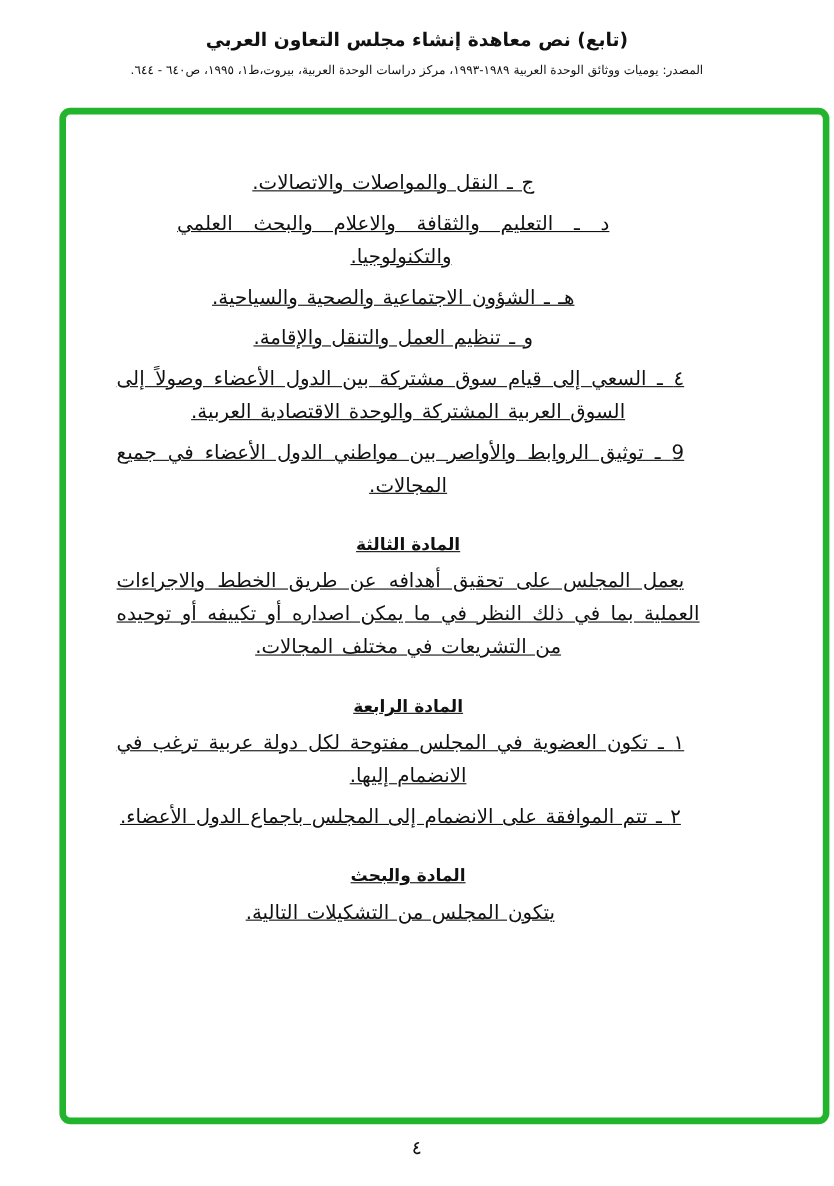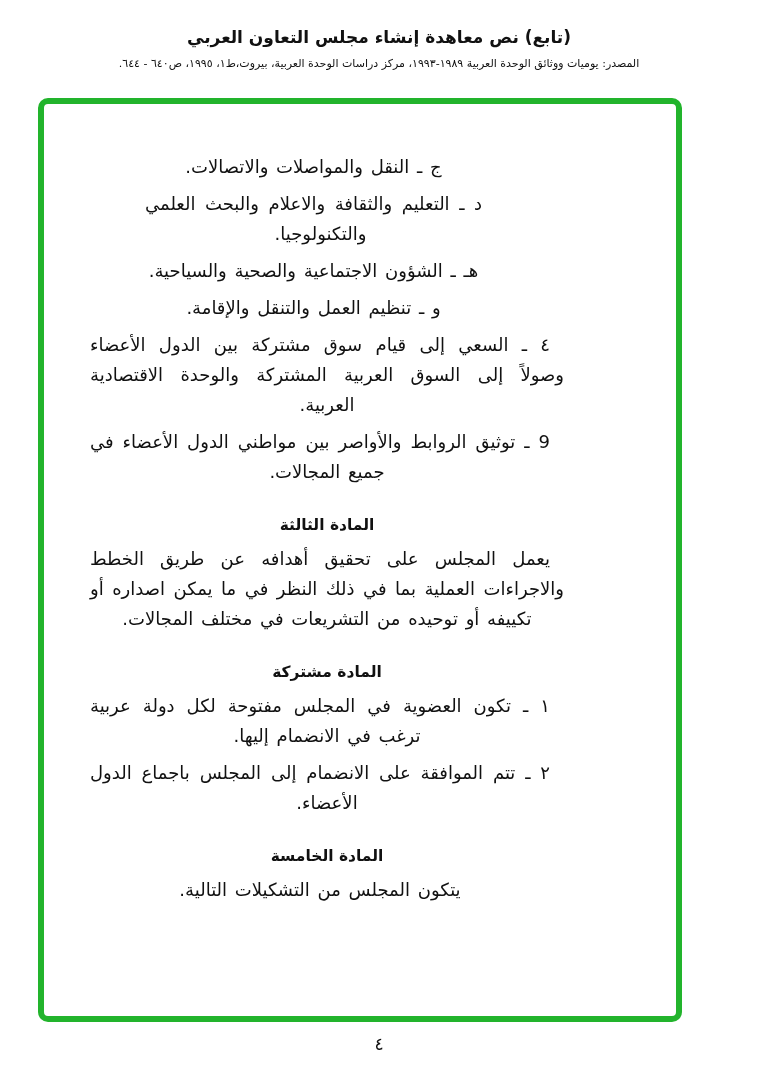--- a/index.html
+++ b/index.html
@@ -24,27 +24,28 @@
   .doc-source {
     margin-top: 9px;
     font-size: 11px;
     font-weight: normal;
     white-space: nowrap;
     text-align: center;
     direction: rtl;
   }
   .doc-box {
     position: absolute;
-    left: 38px; top: 98px;
-    width: 644px; height: 924px;
+    left: 54px; top: 98px;
+    width: 700px; height: 924px;
     box-sizing: border-box;
     border: 6px solid #22b42c;
     border-radius: 10px;
     padding: 48px 112px 0 46px;
     overflow: hidden;
+    text-decoration: underline;
   }
   .doc-body {
     direction: rtl;
   }
   .para {
     font-size: 18px;
     line-height: 30px;
     margin: 0 0 7px 0;
     direction: rtl;
     text-align: justify;
@@ -88,23 +89,23 @@
     <p class="para sub">د ـ التعليم والثقافة والاعلام والبحث العلمي والتكنولوجيا.</p>
     <p class="para sub">هـ ـ الشؤون الاجتماعية والصحية والسياحية.</p>
     <p class="para sub">و ـ تنظيم العمل والتنقل والإقامة.</p>
 
     <p class="para">٤ ـ السعي إلى قيام سوق مشتركة بين الدول الأعضاء وصولاً إلى السوق العربية المشتركة والوحدة الاقتصادية العربية.</p>
     <p class="para">9 ـ توثيق الروابط والأواصر بين مواطني الدول الأعضاء في جميع المجالات.</p>
 
     <h3 class="article-heading">المادة الثالثة</h3>
     <p class="para">يعمل المجلس على تحقيق أهدافه عن طريق الخطط والاجراءات العملية بما في ذلك النظر في ما يمكن اصداره أو تكييفه أو توحيده من التشريعات في مختلف المجالات.</p>
 
-    <h3 class="article-heading">المادة مشتركة</h3>
+    <h3 class="article-heading">المادة الرابعة</h3>
     <p class="para">١ ـ تكون العضوية في المجلس مفتوحة لكل دولة عربية ترغب في الانضمام إليها.</p>
     <p class="para">٢ ـ تتم الموافقة على الانضمام إلى المجلس باجماع الدول الأعضاء.</p>
 
-    <h3 class="article-heading">المادة الخامسة</h3>
+    <h3 class="article-heading">المادة والبحث</h3>
     <p class="para">يتكون المجلس من التشكيلات التالية.</p>
 
   </div>
 </section>
 
 <div class="page-number">٤</div>
 
 </body></html>

